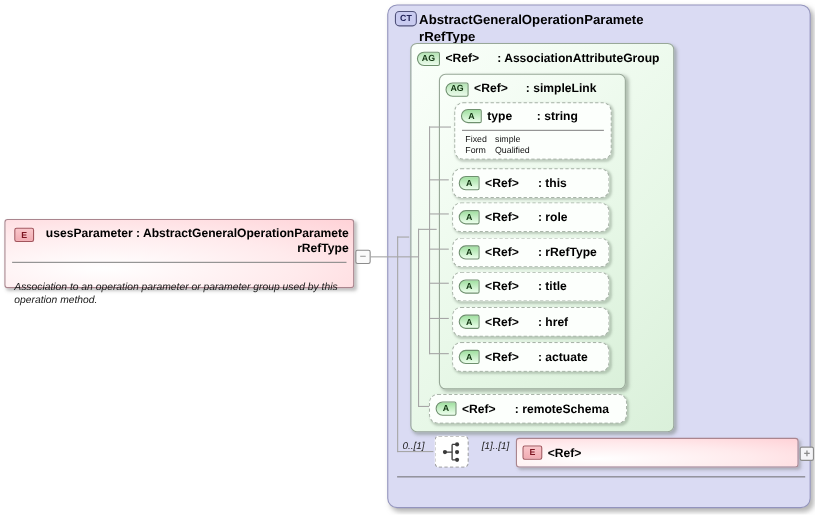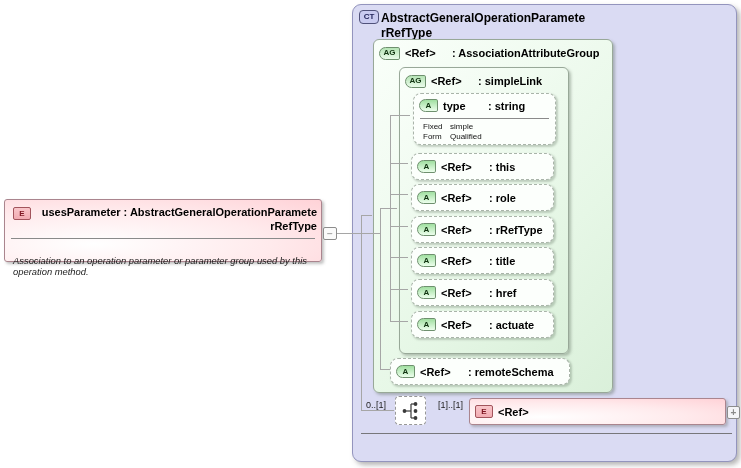--- a/index.html
+++ b/index.html
@@ -39,21 +39,21 @@
               box-shadow:1.5px 1.5px 2px rgba(90,105,90,0.3); z-index:3; }
 
   .trow { display:flex; align-items:center; gap:5px; padding-left:5px; height:100%;
           font-size:11px; font-weight:bold; color:#000; white-space:nowrap; }
   .trow-h26 { height:26px; }
   .ref  { display:inline-block; min-width:42px; }
   .ref-sm { display:inline-block; min-width:43px; }
   .name-col { display:inline-block; min-width:40px; }
 
   .annot { font-style:italic; font-size:9.4px; color:#1a1a1a; line-height:1.2; }
-  .card  { position:absolute; font-size:9px; color:#222; white-space:nowrap; }
+  .card  { position:absolute; font-style:italic; font-size:9px; color:#222; white-space:nowrap; }
 
   .togglebox { position:absolute; width:14px; height:13px; background:#fafafa; border:1px solid #8c8c8c;
                border-radius:2px; display:flex; align-items:center; justify-content:center;
                font-size:10px; font-weight:bold; color:#a9a9a9; z-index:7; line-height:1; cursor:pointer; }
   .plusbox { color:#8a8a8a; background:#f4f4f7; }
 
   .sep { position:absolute; height:1px; background:#8a8a8a; }
 
   
   .lelem-title { margin:5px 4px 0 24px; text-align:right; font-size:11px; font-weight:bold;

